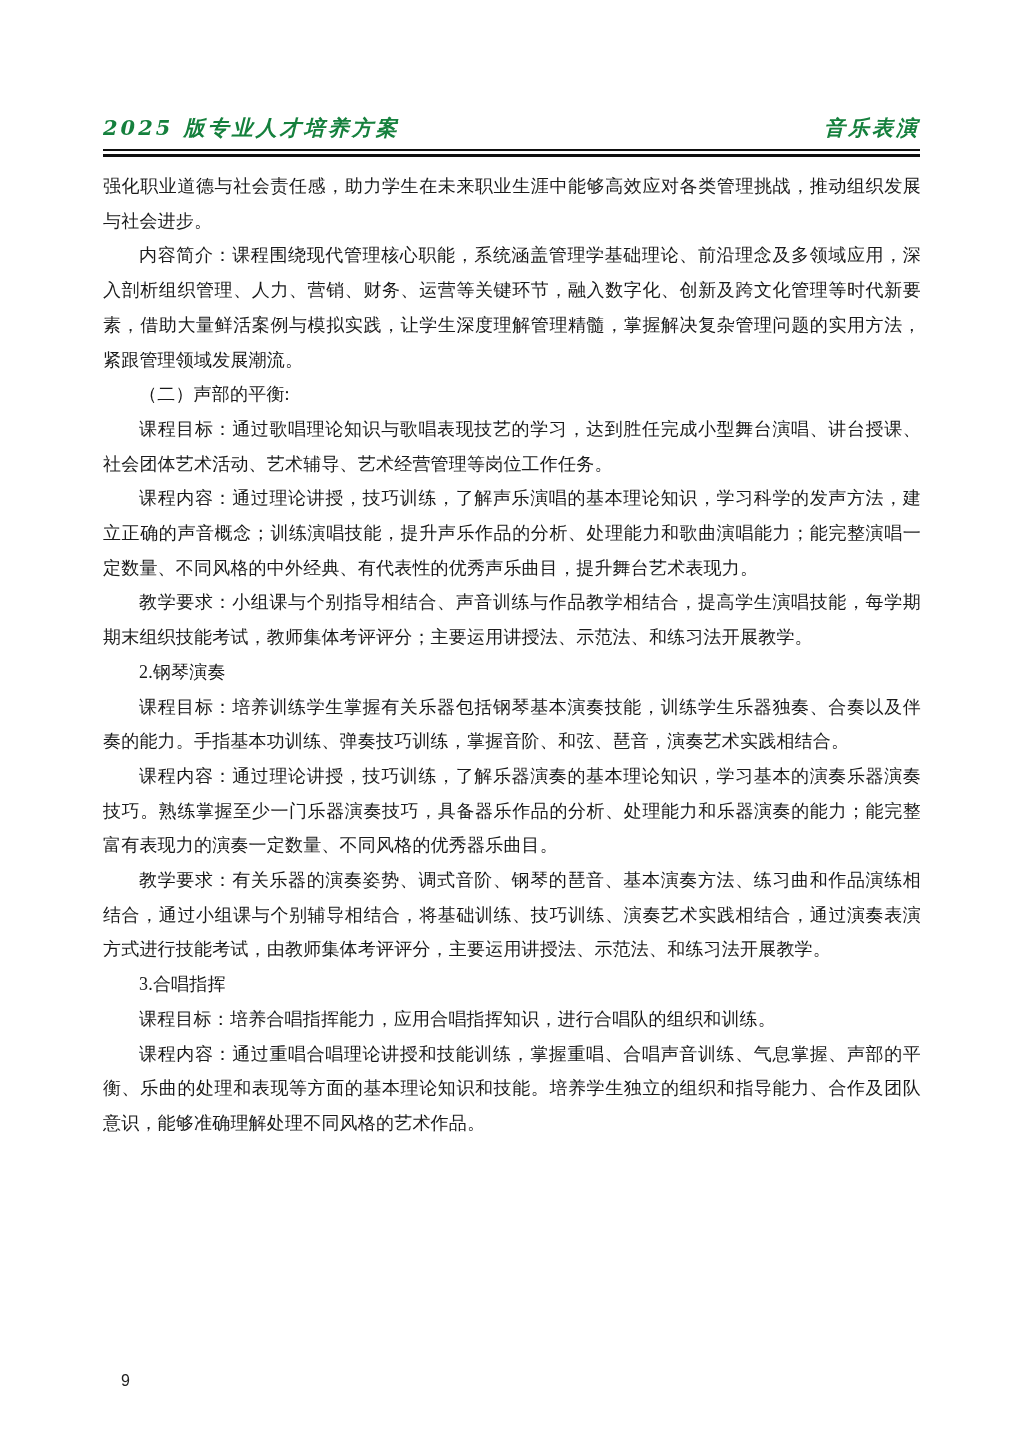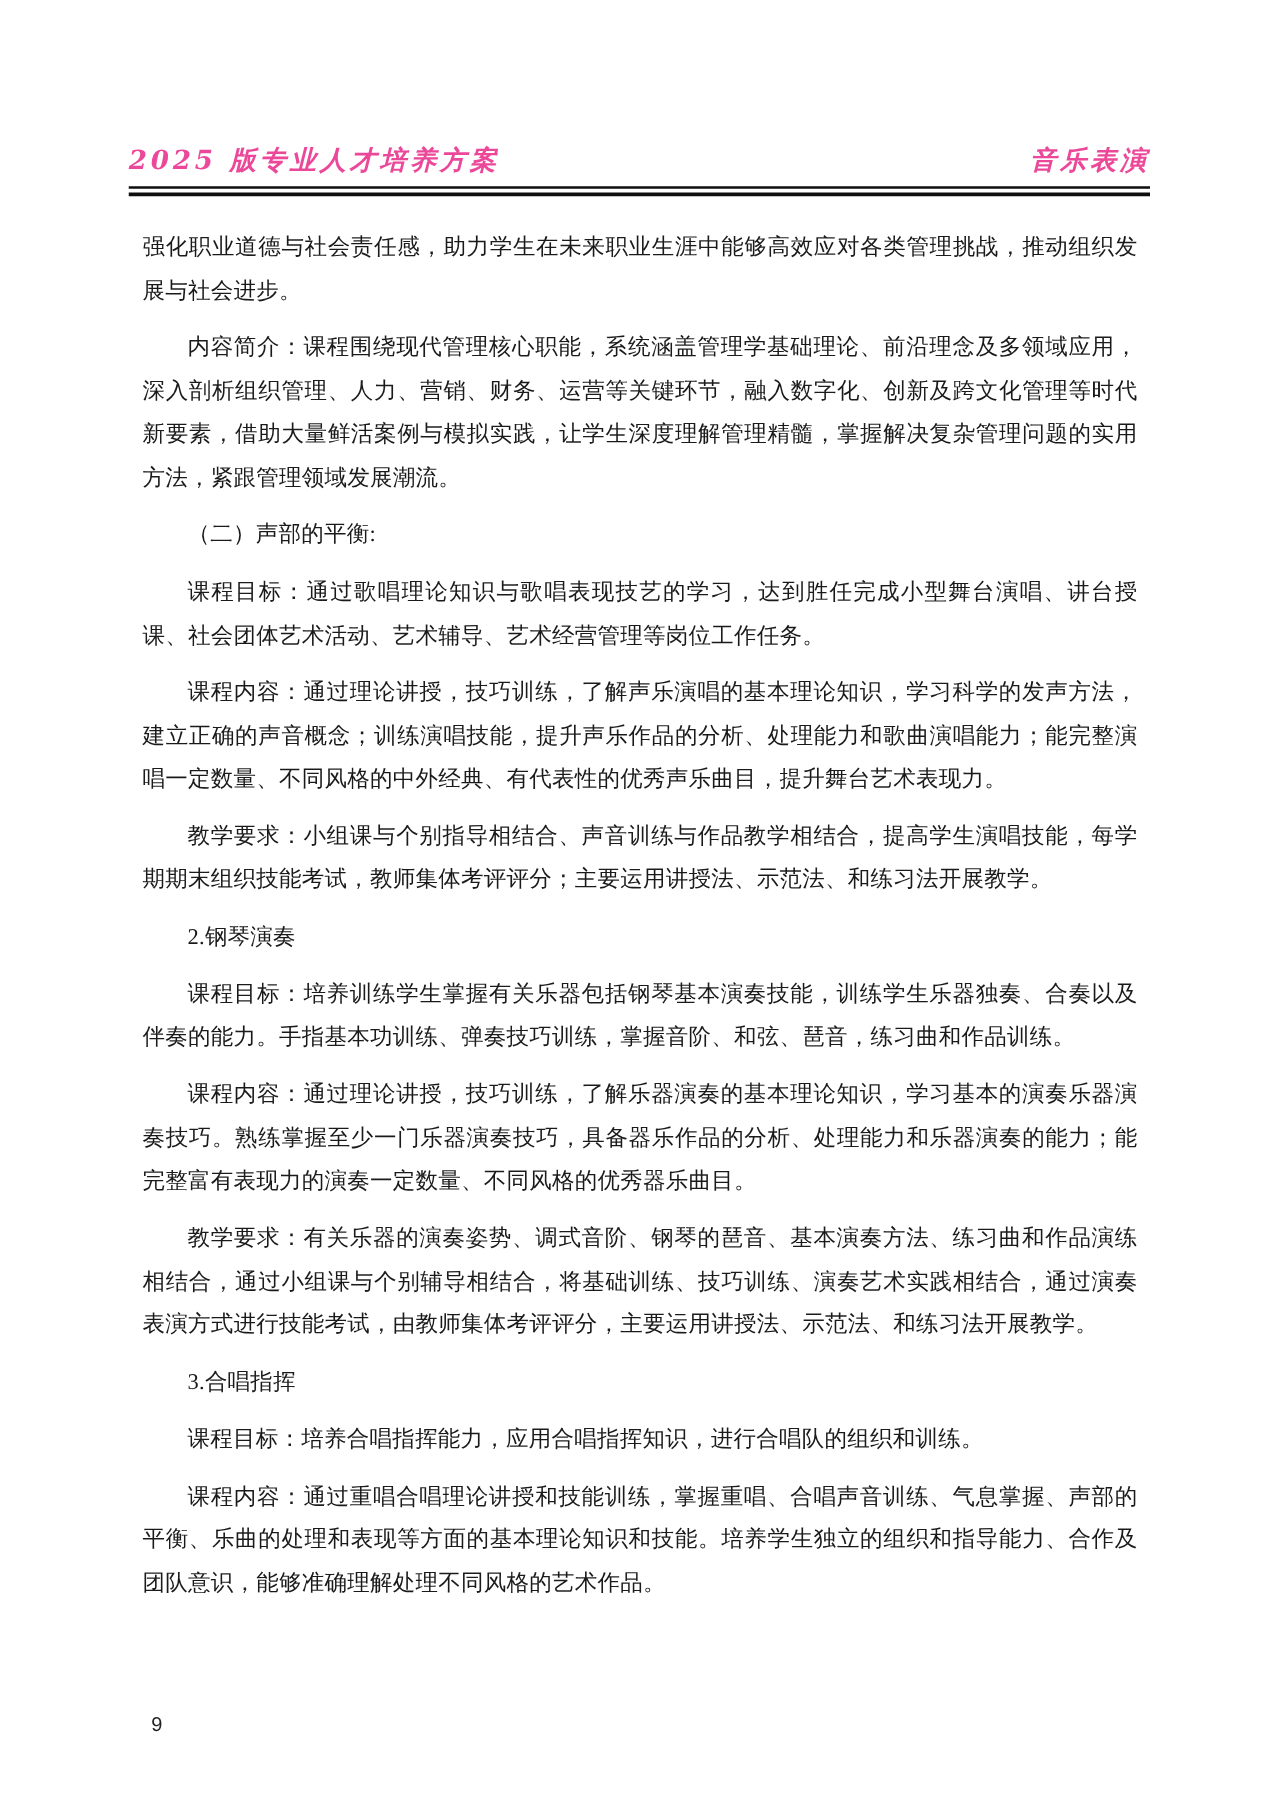--- a/index.html
+++ b/index.html
@@ -25,42 +25,42 @@
     display: flex;
     justify-content: space-between;
     align-items: baseline;
   }
   .calligraphy {
     font-family: "DejaVu Serif", serif;
     font-style: italic;
     font-weight: 700;
     font-size: 21px;
     letter-spacing: 3px;
-    color: #ec4899;
+    color: #15803d;
     white-space: nowrap;
   }
   .double-rule {
     margin-top: 7px;
     height: 8px;
     border-top: 2px solid #0e0e0e;
     border-bottom: 3px solid #0e0e0e;
   }
   
   .doc-body {
     position: absolute;
     left: 103px;
     width: 818px;
     top: 169px;
     font-size: 18px;
     line-height: 34.7px;
     letter-spacing: 0.2px;
     text-align: justify;
   }
   .para {
-    margin: 11px;
+    margin: 0;
     text-indent: 2em;
   }
   .para.no-indent { text-indent: 0; }
   .para-label { font-weight: normal; }
   .para-text { font-weight: normal; }
   
   .footer-page-number {
     position: absolute;
     left: 121px;
     top: 1372px;
@@ -92,21 +92,21 @@
 
 
     <p class="para"><strong class="para-label">课程目标：</strong><span class="para-text">通过歌唱理论知识与歌唱表现技艺的学习，达到胜任完成小型舞台演唱、讲台授课、社会团体艺术活动、艺术辅导、艺术经营管理等岗位工作任务。</span></p>
 
     <p class="para"><strong class="para-label">课程内容：</strong><span class="para-text">通过理论讲授，技巧训练，了解声乐演唱的基本理论知识，学习科学的发声方法，建立正确的声音概念；训练演唱技能，提升声乐作品的分析、处理能力和歌曲演唱能力；能完整演唱一定数量、不同风格的中外经典、有代表性的优秀声乐曲目，提升舞台艺术表现力。</span></p>
 
     <p class="para"><strong class="para-label">教学要求：</strong><span class="para-text">小组课与个别指导相结合、声音训练与作品教学相结合，提高学生演唱技能，每学期期末组织技能考试，教师集体考评评分；主要运用讲授法、示范法、和练习法开展教学。</span></p>
 
     <p class="para"><strong class="para-label">2.钢琴演奏</strong><span class="para-text"></span></p>
 
-    <p class="para"><strong class="para-label">课程目标：</strong><span class="para-text">培养训练学生掌握有关乐器包括钢琴基本演奏技能，训练学生乐器独奏、合奏以及伴奏的能力。手指基本功训练、弹奏技巧训练，掌握音阶、和弦、琶音，练习曲和作品训练。</span></p>
+    <p class="para"><strong class="para-label">课程目标：</strong><span class="para-text">培养训练学生掌握有关乐器包括钢琴基本演奏技能，训练学生乐器独奏、合奏以及伴奏的能力。手指基本功训练、弹奏技巧训练，掌握音阶、和弦、琶音，演奏艺术实践相结合。</span></p>
 
     <p class="para"><strong class="para-label">课程内容：</strong><span class="para-text">通过理论讲授，技巧训练，了解乐器演奏的基本理论知识，学习基本的演奏乐器演奏技巧。熟练掌握至少一门乐器演奏技巧，具备器乐作品的分析、处理能力和乐器演奏的能力；能完整富有表现力的演奏一定数量、不同风格的优秀器乐曲目。</span></p>
 
     <p class="para"><strong class="para-label">教学要求：</strong><span class="para-text">有关乐器的演奏姿势、调式音阶、钢琴的琶音、基本演奏方法、练习曲和作品演练相结合，通过小组课与个别辅导相结合，将基础训练、技巧训练、演奏艺术实践相结合，通过演奏表演方式进行技能考试，由教师集体考评评分，主要运用讲授法、示范法、和练习法开展教学。</span></p>
 
     <p class="para"><strong class="para-label">3.合唱指挥</strong><span class="para-text"></span></p>
 
     <p class="para"><strong class="para-label">课程目标：</strong><span class="para-text">培养合唱指挥能力，应用合唱指挥知识，进行合唱队的组织和训练。</span></p>
 
     <p class="para"><strong class="para-label">课程内容：</strong><span class="para-text">通过重唱合唱理论讲授和技能训练，掌握重唱、合唱声音训练、气息掌握、声部的平衡、乐曲的处理和表现等方面的基本理论知识和技能。培养学生独立的组织和指导能力、合作及团队意识，能够准确理解处理不同风格的艺术作品。</span></p>

